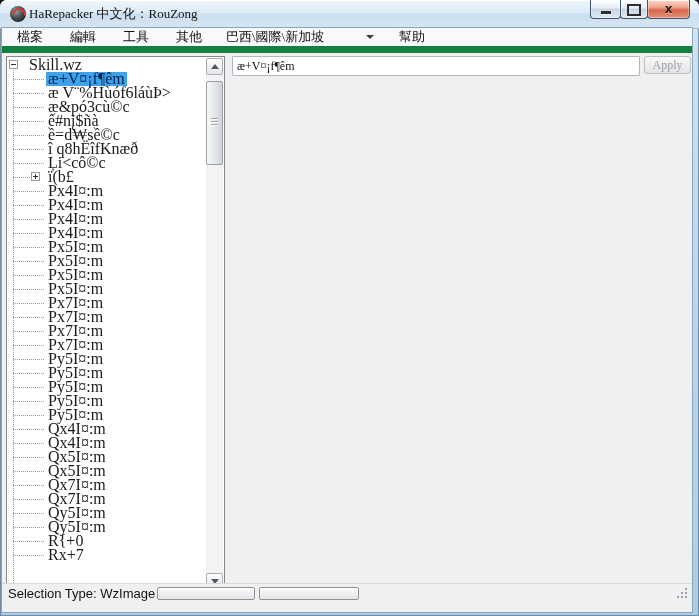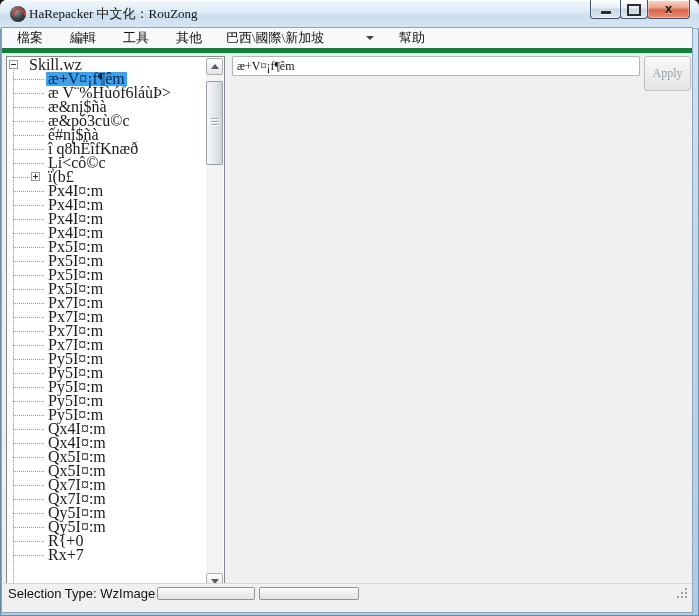--- a/index.html
+++ b/index.html
@@ -35,32 +35,32 @@
     box-shadow:0 1px 0 rgba(255,255,255,.55);}
   .icon-max{width:10px;height:8px;border:2px solid #2e2e2e;margin-top:1px;
     box-shadow:0 1px 0 rgba(255,255,255,.5);}
   .icon-close{font-family:"DejaVu Sans",sans-serif;font-size:12px;font-weight:bold;color:#33201b;
     text-shadow:0 1px 0 rgba(255,255,255,.45);line-height:17px;}
   
   .inner{position:absolute;left:2px;right:7px;top:28px;bottom:4px;background:#f0f0f0;
     box-shadow:0 0 0 1px #8aa5c0;}
   
   .menubar{position:absolute;top:0;left:0;right:0;height:25px;background:#f8f9fb;
-    border-bottom:5px solid #15803d;display:flex;align-items:center;font-size:13px;color:#111;
+    border-bottom:7px solid #15803d;display:flex;align-items:center;font-size:13px;color:#111;
     padding-left:6px;box-sizing:border-box;}
   .menu-item{padding:3px 9px;margin-right:9px;cursor:default;}
   .region-combo{display:flex;align-items:center;justify-content:space-between;
     width:148px;padding:15px 6px;margin-right:10px;}
   .combo-arrow{width:0;height:0;border-left:4px solid transparent;border-right:4px solid transparent;
     border-top:4px solid #3f3f3f;margin-left:8px;}
   
   .editor-box{position:absolute;left:230px;top:28px;width:408px;height:20px;box-sizing:border-box;
     border:1px solid #aeb6bf;border-radius:1px;background:#fff;
     font-family:"Liberation Serif","DejaVu Serif",serif;font-size:12px;padding:0 4px;color:#111;outline:none;}
-  .apply-btn{position:absolute;left:642px;top:28px;width:47px;height:35px;box-sizing:border-box;
+  .apply-btn{position:absolute;left:642px;top:28px;width:47px;height:18px;box-sizing:border-box;
     border:1px solid #bcbfc3;border-radius:3px;
     background:linear-gradient(180deg,#f9f9f9 0%,#eeeeee 50%,#e3e4e6 100%);
     font-family:"Liberation Serif","DejaVu Serif",serif;font-size:12px;color:#9aa0a6;padding:0;text-align:center;}
   
   .treepanel{position:absolute;left:4px;top:28px;width:219px;height:536px;box-sizing:border-box;
     background:#fff;border:1px solid #828790;}
   .tree-content{position:absolute;left:1px;top:1px;right:18px;bottom:1px;overflow:hidden;}
   #tree-rows{position:relative;width:100%;height:100%;}
   .trunk{position:absolute;left:5px;top:12px;width:1px;height:513px;
     background:repeating-linear-gradient(180deg,#9a9a9a 0 1px,transparent 1px 2px);}
@@ -151,27 +151,27 @@
             <span class="ebox minus"></span>
             <span class="tlabel">Skill.wz</span>
           </div>
             <div class="trow child sel">
               <span class="tlabel">æ+V¤¡f¶êm</span>
             </div>
             <div class="trow child">
               <span class="tlabel">æ V¨%Hùóf6láùÞ&gt;</span>
             </div>
             <div class="trow child">
-              <span class="tlabel">æ&amp;nį$ñà</span>
-            </div>
-            <div class="trow child">
               <span class="tlabel">æ&amp;pó3cù©c</span>
             </div>
             <div class="trow child">
               <span class="tlabel">ế#nį$ñà</span>
+            </div>
+            <div class="trow child">
+              <span class="tlabel">ề=d₩sề©c</span>
             </div>
             <div class="trow child">
               <span class="tlabel">î q8hËîfKnæð</span>
             </div>
             <div class="trow child">
               <span class="tlabel">Ļi&lt;cô©c</span>
             </div>
             <div class="trow child hasbox">
               <span class="ebox plus"></span>
               <span class="tlabel">ï(b£</span>

